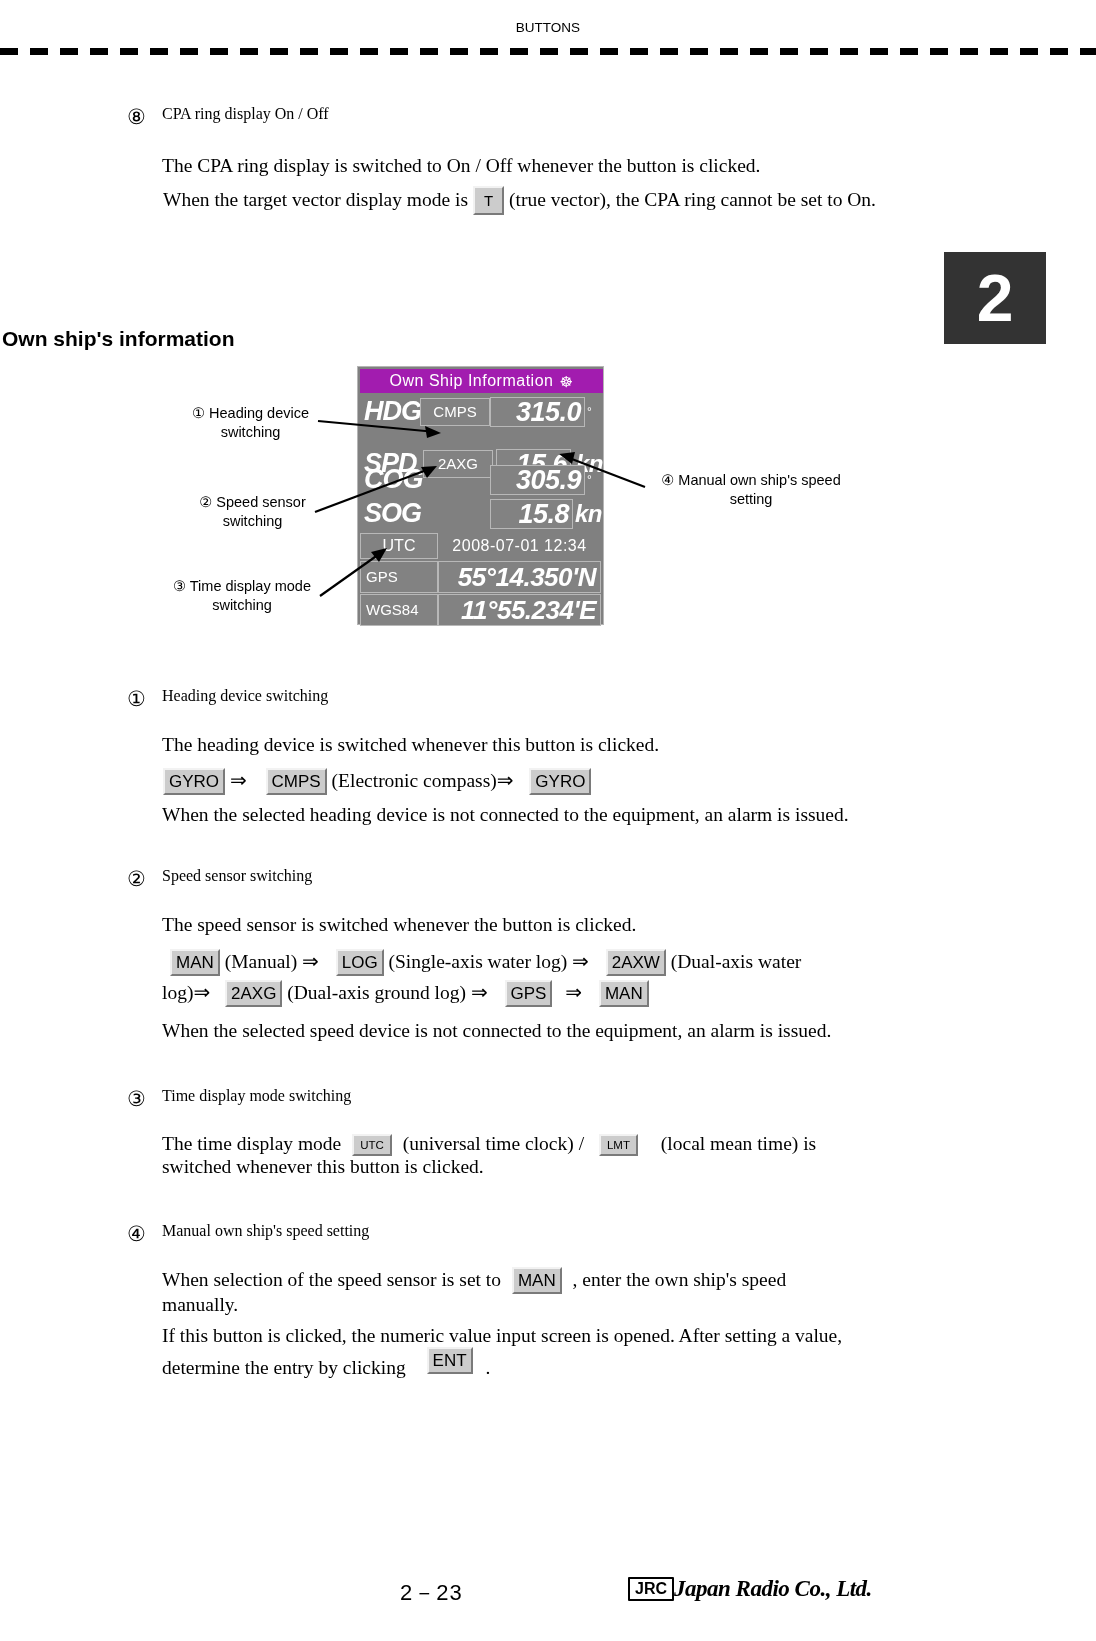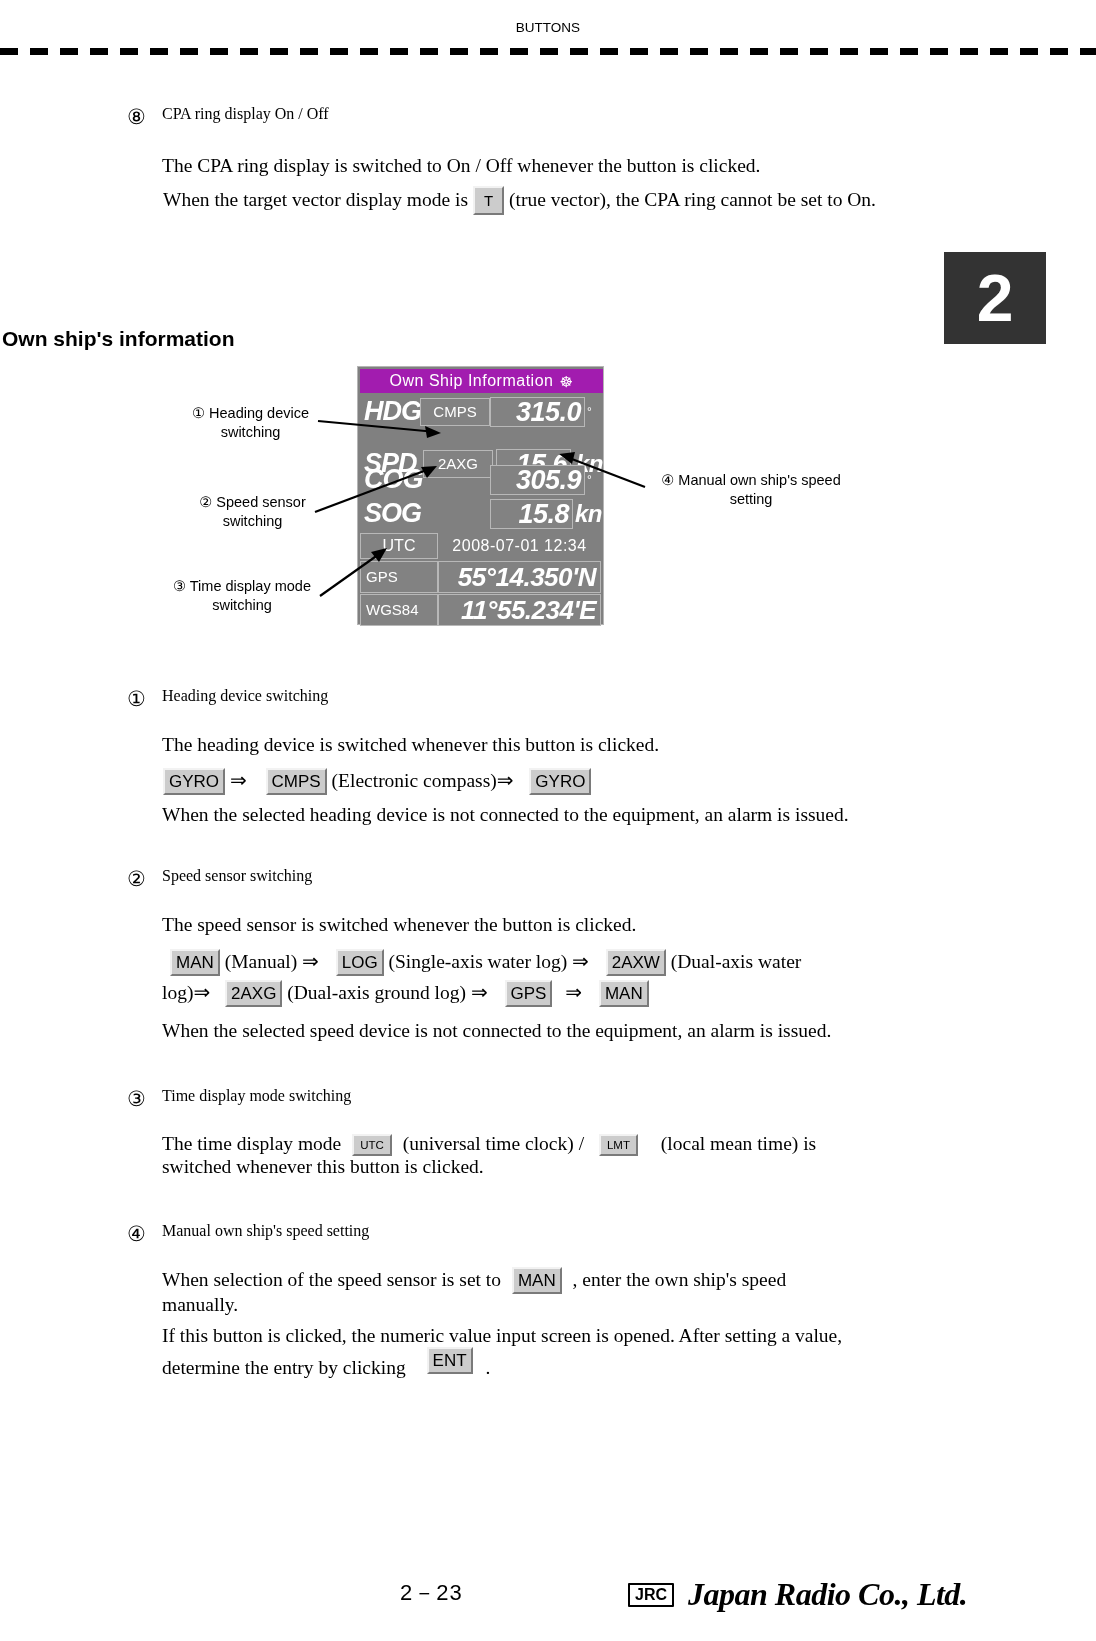--- a/index.html
+++ b/index.html
@@ -319,22 +319,22 @@
     font-family: "Liberation Sans", sans-serif;
     font-weight: bold;
     font-size: 16px;
     padding: 1px 5px;
     line-height: 18px;
   }
   .jrc-name {
     font-family: "Liberation Serif", serif;
     font-style: italic;
     font-weight: bold;
-    font-size: 32px;
-    margin-left: 14px;
+    font-size: 23px;
+    margin-left: 0;
     letter-spacing: -0.5px;
   }
 </style>
 </head>
 <body>
 
 <div class="page-header">
   <div class="hdr-line2">BUTTONS</div>
 </div>
 <div class="hdr-rule"></div>

